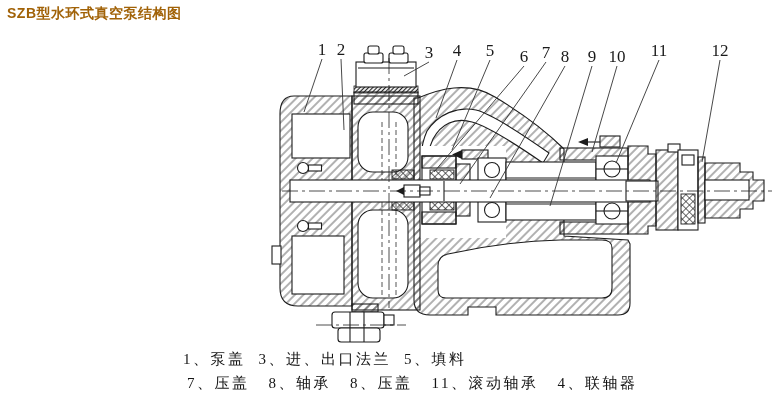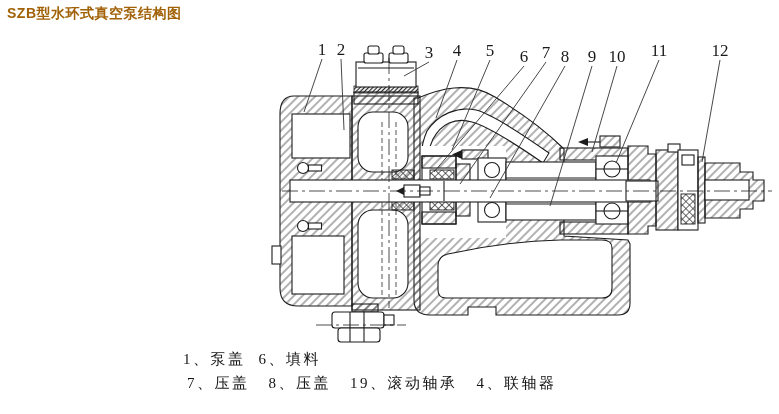--- a/index.html
+++ b/index.html
@@ -201,21 +201,23 @@
       <line x1="659" y1="60" x2="616" y2="163" class="leader"></line>
       <text x="659" y="56" text-anchor="middle" class="callout-text">11</text>
       <line x1="720" y1="60" x2="702" y2="162" class="leader"></line>
       <text x="720" y="56" text-anchor="middle" class="callout-text">12</text>
     </g>
 </svg>
 
 <div class="legend">
   <div class="legend-row">
       <span class="legend-item">1、泵盖</span>
-      <span class="legend-item">6、填料</span>
+      <span class="legend-item">3、进、出口法兰</span>
+      <span class="legend-item">5、填料</span>
     </div>
   <div class="legend-row second">
       <span class="legend-item">7、压盖</span>
+      <span class="legend-item">8、轴承</span>
       <span class="legend-item">8、压盖</span>
-      <span class="legend-item">19、滚动轴承</span>
+      <span class="legend-item">11、滚动轴承</span>
       <span class="legend-item">4、联轴器</span>
     </div>
 </div>
 
 </body></html>

